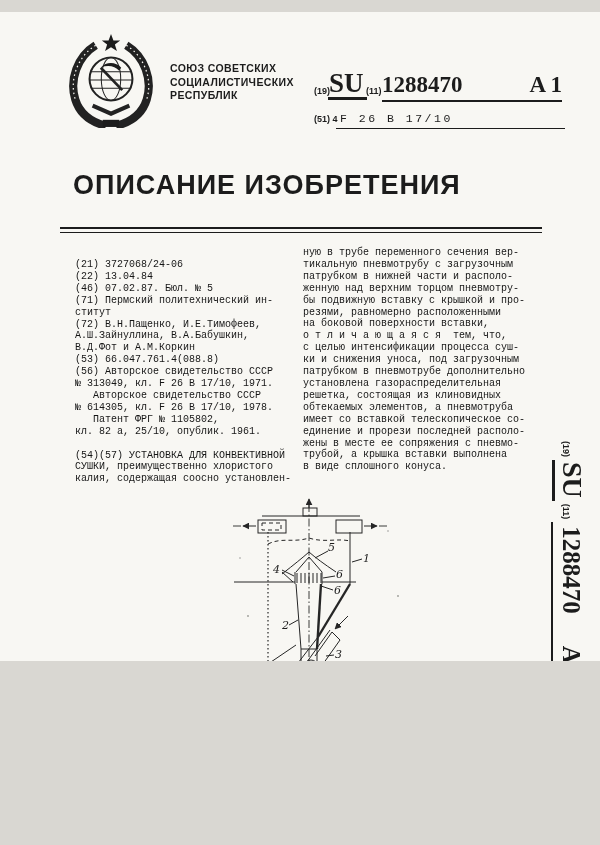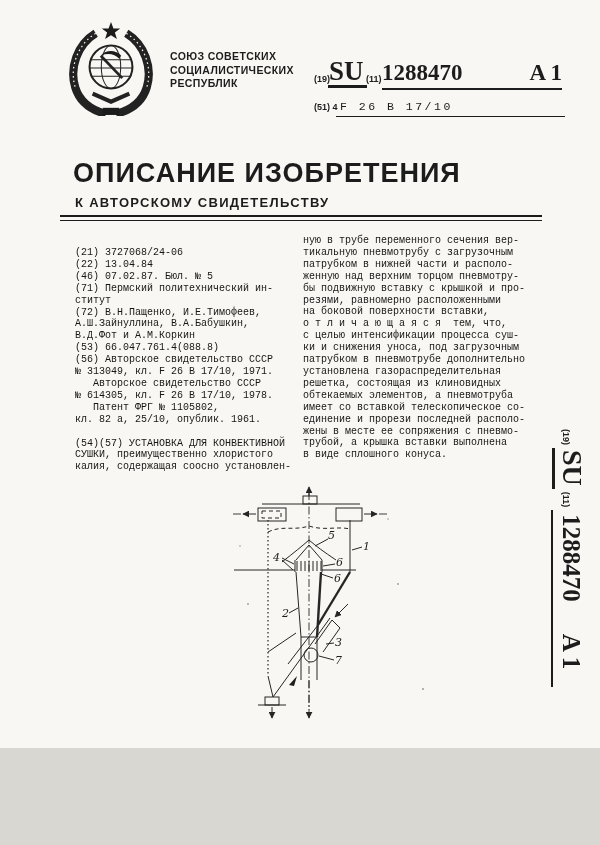--- a/index.html
+++ b/index.html
@@ -1,17 +1,17 @@
 <!DOCTYPE html>
 <html><head>
 <meta charset="utf-8">
 <style>
   html,body{margin:0;padding:0;background:#d9d7d2;}
   .page{
-    position:relative;width:600px;height:748px;margin:0 auto;
+    position:relative;width:600px;height:649px;margin:12px auto;
     background:#f8f7f3;color:#1c1c1c;overflow:hidden;
     font-family:"Liberation Sans",sans-serif;
   }
   .abs{position:absolute;}
   
   .org-lines{
     left:170px;top:50px;font-size:10.5px;font-weight:bold;line-height:13.5px;
     letter-spacing:.4px;white-space:pre;
   }
   .committee{
@@ -112,21 +112,20 @@
     <span>1288470</span>
     <span>A 1</span>
   </div>
 
   <span class="abs code-small" style="left:314px;top:102px">(51) 4</span>
   <span class="abs ipc-text">F 26 B 17/10</span>
   <div class="abs ipc-rule"></div>
 
 
   <div class="abs title-main">ОПИСАНИЕ ИЗОБРЕТЕНИЯ</div>
-  <div class="abs title-sub">К АВТОРСКОМУ СВИДЕТЕЛЬСТВУ</div>
   <div class="abs double-rule"></div>
 
   <div class="abs col col-left">(21) 3727068/24-06
 (22) 13.04.84
 (46) 07.02.87. Бюл. № 5
 (71) Пермский политехнический ин-
 ститут
 (72) В.Н.Пащенко, И.Е.Тимофеев,
 А.Ш.Зайнуллина, В.А.Бабушкин,
 В.Д.Фот и А.М.Коркин

